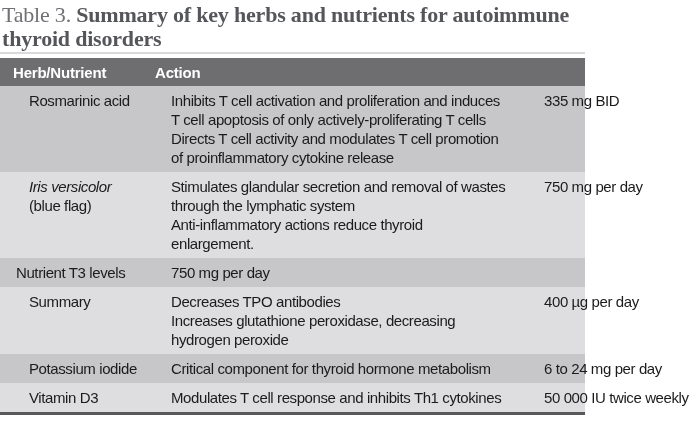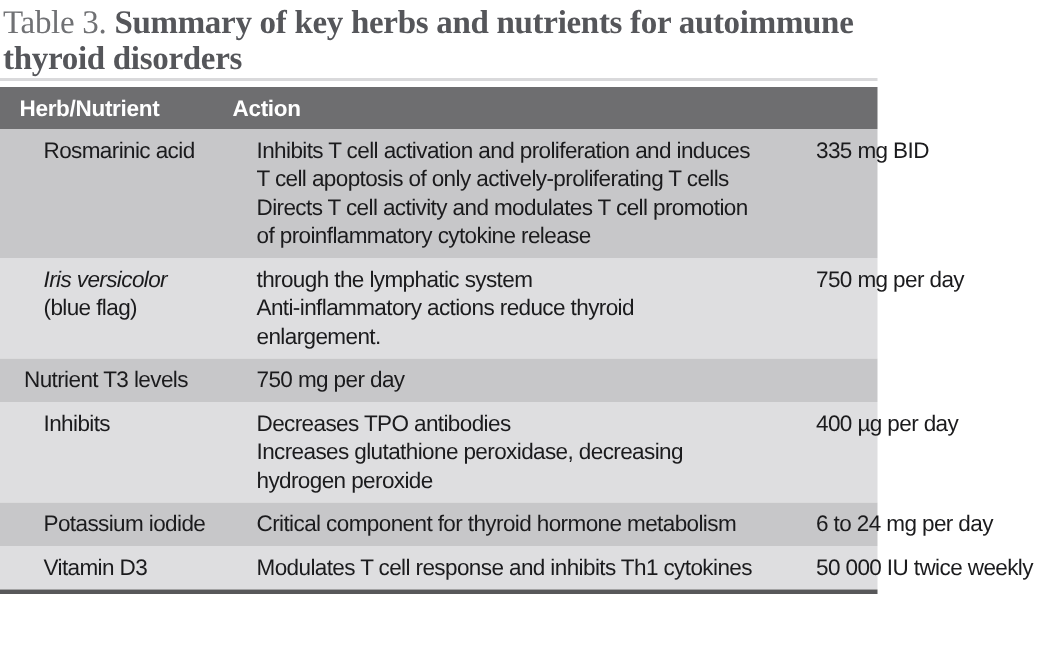--- a/index.html
+++ b/index.html
@@ -95,35 +95,36 @@
             <div class="line">of proinflammatory cytokine release</div>
           </div>
           <div class="cell dose-cell">335 mg BID</div>
         </div>
         <div class="grid-row row light">
           <div class="cell herb-cell">
             <div class="line"><span class="italic">Iris versicolor</span></div>
             <div class="line"><span>(blue flag)</span></div>
           </div>
           <div class="cell action-cell">
+            <div class="line">Stimulates glandular secretion and removal of wastes</div>
             <div class="line">through the lymphatic system</div>
             <div class="line">Anti-inflammatory actions reduce thyroid</div>
             <div class="line">enlargement.</div>
           </div>
           <div class="cell dose-cell">750 mg per day</div>
         </div>
         <div class="grid-row row gray">
           <div class="cell action-cell">
             <div class="line">Nutrient T3 levels</div>
           </div>
           <div class="cell dose-cell">750 mg per day</div>
         </div>
         <div class="grid-row row light">
           <div class="cell herb-cell">
-            <div class="line"><span>Inhibits</span></div>
+            <div class="line"><span>Summary</span></div>
           </div>
           <div class="cell action-cell">
             <div class="line">Decreases TPO antibodies</div>
             <div class="line">Increases glutathione peroxidase, decreasing</div>
             <div class="line">hydrogen peroxide</div>
           </div>
           <div class="cell dose-cell">400 µg per day</div>
         </div>
         <div class="grid-row row gray">
           <div class="cell herb-cell">

